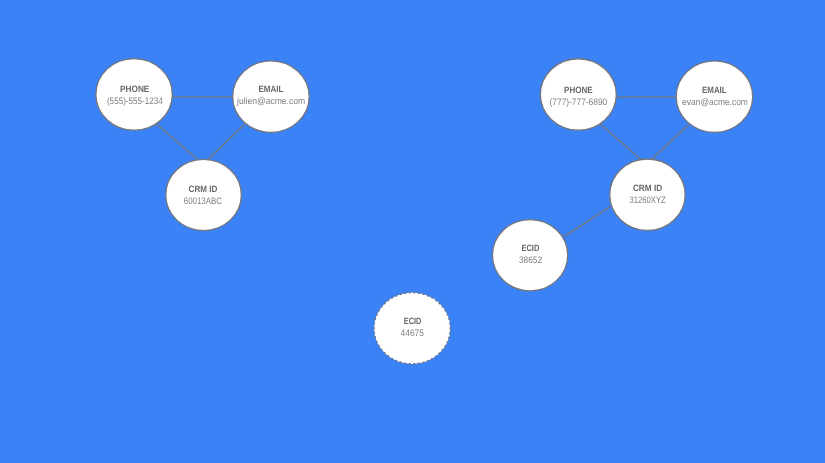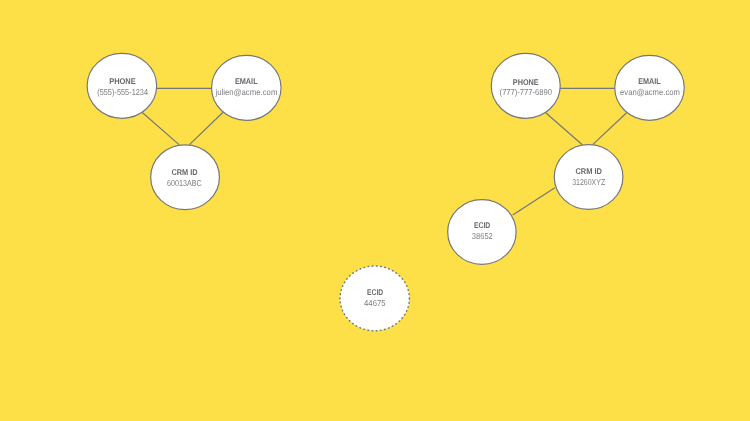--- a/index.html
+++ b/index.html
@@ -1,20 +1,20 @@
 <!DOCTYPE html>
 <html><head>
 <meta charset="utf-8">
 <title>Identity Graph</title>
 <style>
   html,body{margin:0;padding:0;}
   body{width:750px;height:421px;background:#ffffff;overflow:hidden;
        font-family:"Liberation Sans",sans-serif;
        -webkit-font-smoothing:antialiased;}
-  #canvas{position:relative;width:750px;height:421px;background:#fde047;}
+  #canvas{position:relative;width:750px;height:421px;background:#3b82f6;}
   svg.graph{position:absolute;left:0;top:0;width:750px;height:421px;
             shape-rendering:geometricPrecision; text-rendering:geometricPrecision;
             transform:translateZ(0);}
   svg text{ -webkit-font-smoothing:antialiased; }
   .node-label{ text-anchor:middle; }
   .lbl-type{ font-weight:bold; font-size:8.4px; }
   .lbl-val { font-weight:normal; font-size:8.6px; }
 </style>
 </head>
 <body style="background: rgb(255, 255, 255);">

